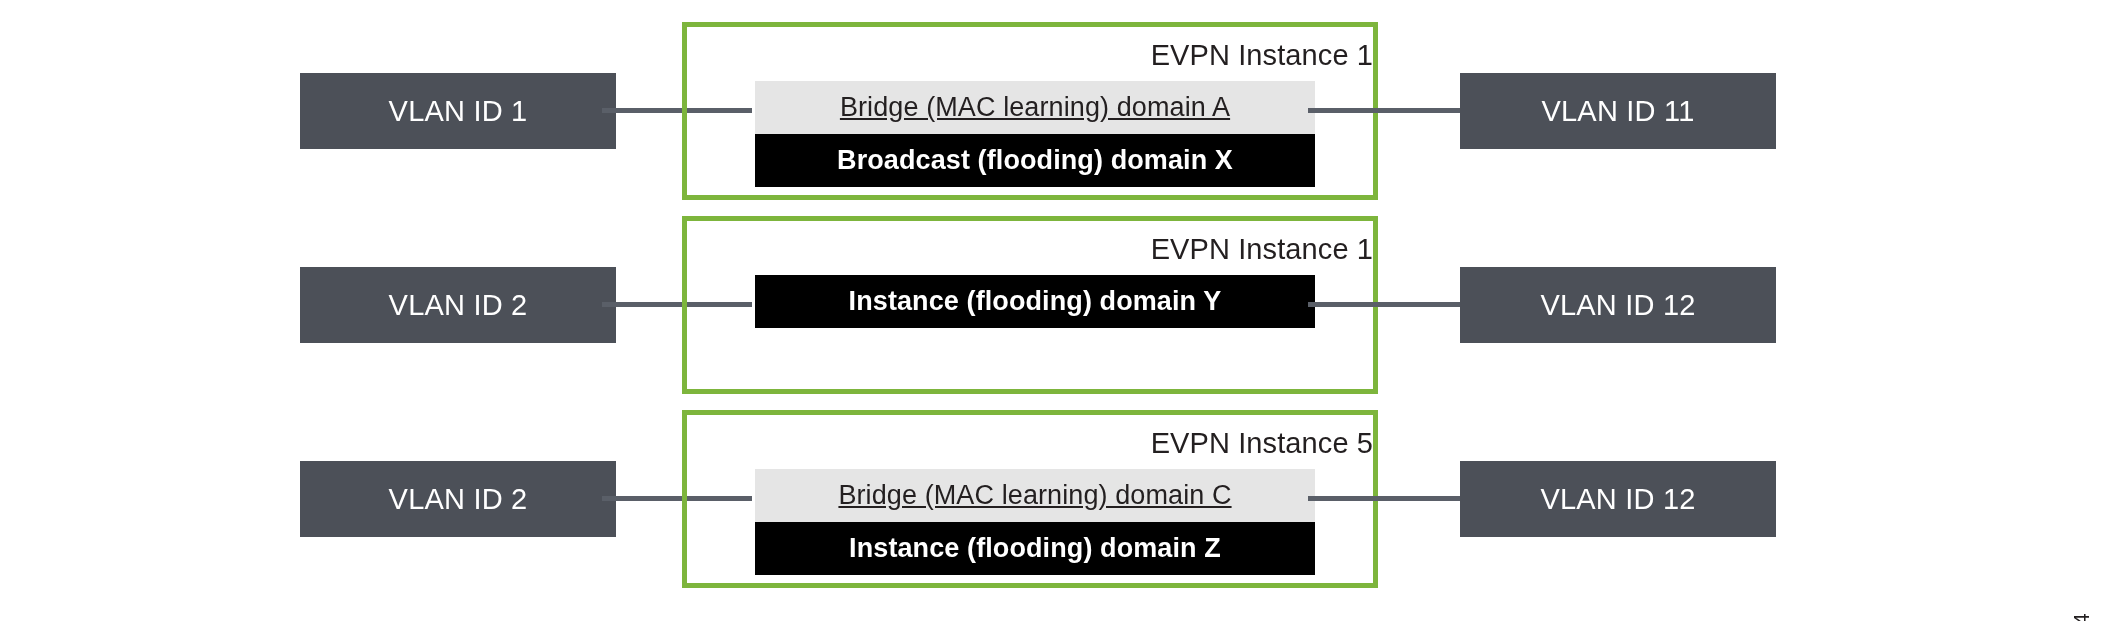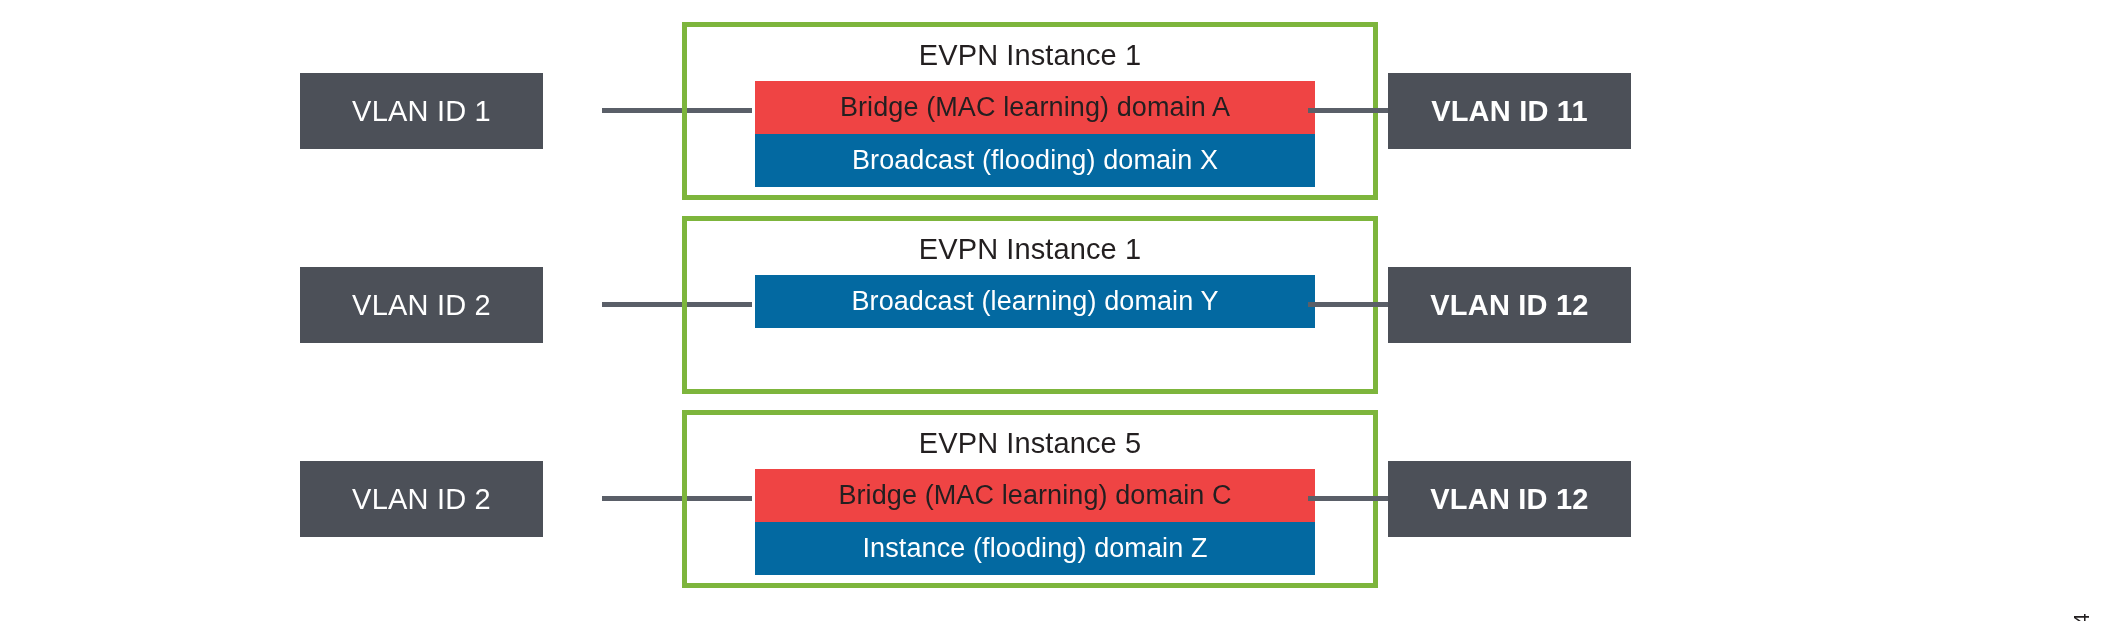--- a/index.html
+++ b/index.html
@@ -32,33 +32,33 @@
     height: 185px;
   }
   .row-0 { top: 18px; }
   .row-1 { top: 212px; }
   .row-2 { top: 406px; }
 
   
   .vlan-box {
     position: absolute;
     top: 55px;
-    width: 243px;
+    width: 316px;
     height: 76px;
     background: #4C5058;
     color: #ffffff;
     display: flex;
     align-items: center;
     justify-content: center;
     font-size: 29px;
     letter-spacing: 0.2px;
     box-sizing: border-box;
   }
   .vlan-left  { left: 300px; }
-  .vlan-right { left: 1388px; font-weight: bold; }
+  .vlan-right { left: 1460px; }
 
   
   .connector {
     position: absolute;
     top: 90px;
     height: 5px;
     background: #5A5F68;
   }
   .connector-left  { left: 602px;  width: 150px; }
   .connector-right { left: 1308px; width: 154px; }
@@ -73,21 +73,21 @@
     border: 5px solid #7DB53C;
     box-sizing: border-box;
     background: transparent;
   }
 
   .evpn-title {
     position: absolute;
     left: 0;
     top: 12px;
     width: 100%;
-    text-align: center;
+    text-align: right;
     font-size: 29px;
     color: #231F20;
     letter-spacing: 0.1px;
   }
 
   
   .domain-stack {
     position: absolute;
     left: 68px;
     top: 54px;
@@ -97,26 +97,28 @@
     width: 100%;
     height: 53px;
     display: flex;
     align-items: center;
     justify-content: center;
     font-size: 27px;
     box-sizing: border-box;
     letter-spacing: 0.1px;
   }
   .bridge-domain {
-    background: #ef4444;
+    background: #e5e5e5;
     color: #231F20;
+    text-decoration: underline;
   }
   .broadcast-domain {
-    background: #0369a1;
+    background: #000000;
     color: #ffffff;
+    font-weight: bold;
   }
 
   
   .watermark {
     position: absolute;
     right: 6px;
     bottom: 8px;
     font-size: 22px;
     color: #231F20;
     transform: rotate(-90deg);
@@ -162,21 +164,21 @@
     <div class="vlan-box vlan-left">
       <span>VLAN ID 2</span>
     </div>
 
     <div class="connector connector-left"></div>
 
     <div class="evpn-instance">
       <div class="evpn-title">EVPN Instance 1</div>
       <div class="domain-stack">
         <div class="domain-box broadcast-domain">
-          <span>Broadcast (learning) domain Y</span>
+          <span>Instance (flooding) domain Y</span>
         </div>
       </div>
     </div>
 
     <div class="connector connector-right"></div>
 
     <div class="vlan-box vlan-right">
       <span>VLAN ID 12</span>
     </div>
   </div>

